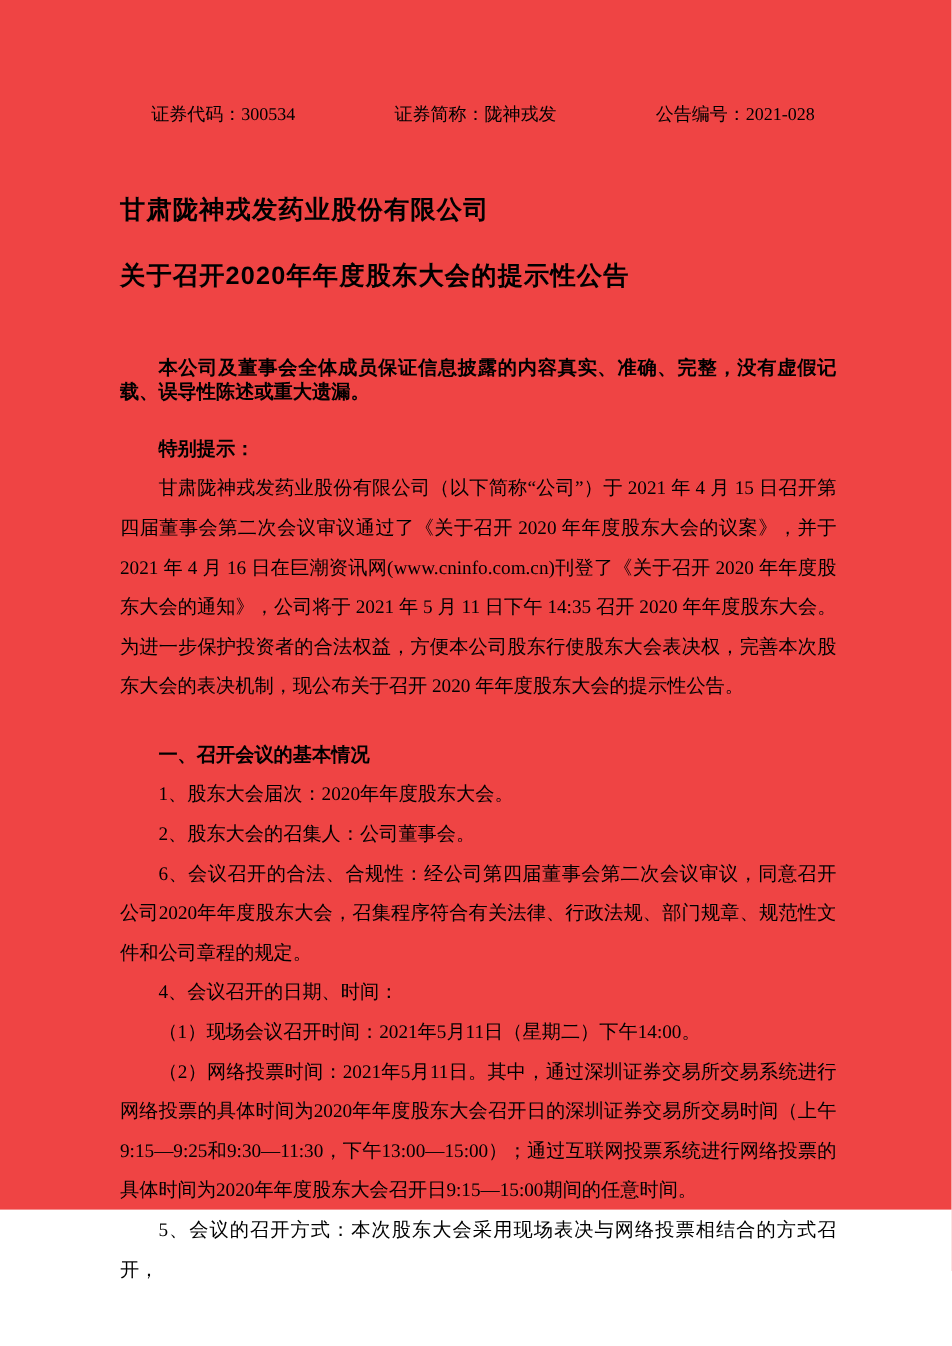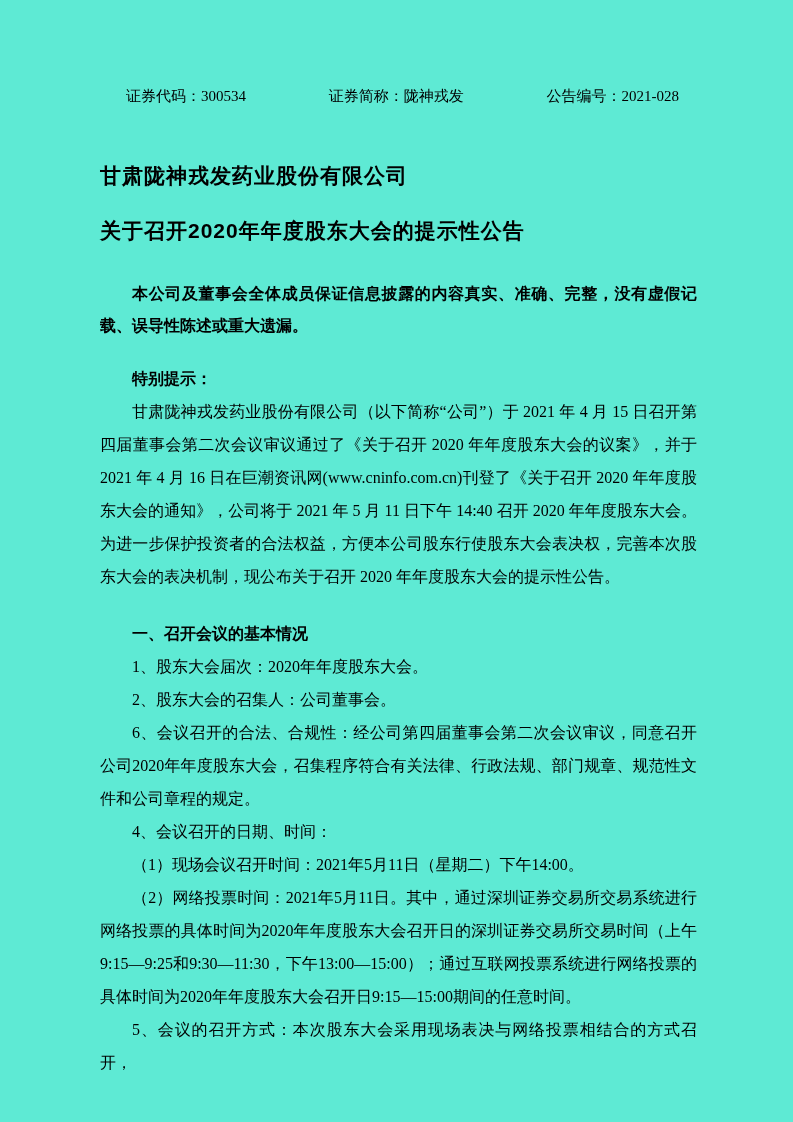--- a/index.html
+++ b/index.html
@@ -8,22 +8,22 @@
   }
   body {
     width: 793px;
     height: 1122px;
     font-family: "Liberation Serif", "DejaVu Serif", serif;
     color: #000000;
     overflow: hidden;
   }
   .page {
     width: 793px;
-    height: 1122px;
-    background: #5eead4;
+    height: 1008px;
+    background: #ef4444;
     padding: 86px 96px 40px 100px;
   }
   .header-row {
     display: flex;
     justify-content: space-between;
     font-size: 15px;
     line-height: 20px;
     padding-left: 26px;
     padding-right: 18px;
     white-space: nowrap;
@@ -32,24 +32,24 @@
     text-align: left;
     font-weight: bold;
     font-size: 21px;
     line-height: 28px;
     font-family: "Liberation Sans", "DejaVu Sans", sans-serif;
     letter-spacing: 1px;
   }
   .doc-title.first { margin-top: 56px; }
   .doc-title.second { margin-top: 27px; }
   .disclaimer {
-    margin-top: 33px;
+    margin-top: 53px;
     font-weight: bold;
     font-size: 16px;
-    line-height: 32px;
+    line-height: 20px;
     text-indent: 2em;
     text-align: justify;
   }
   .special-note {
     margin-top: 20px;
     font-weight: bold;
     font-size: 16px;
     line-height: 33px;
     text-indent: 2em;
     font-family: Liberation Sans, sans-serif;
@@ -80,21 +80,21 @@
     <span>公告编号：2021-028</span>
   </div>
 
   <div class="doc-title first">甘肃陇神戎发药业股份有限公司</div>
   <div class="doc-title second">关于召开2020年年度股东大会的提示性公告</div>
 
   <p class="disclaimer">本公司及董事会全体成员保证信息披露的内容真实、准确、完整，没有虚假记载、误导性陈述或重大遗漏。</p>
 
   <p class="special-note">特别提示：</p>
 
-  <p class="body-para">甘肃陇神戎发药业股份有限公司（以下简称“公司”）于 2021 年 4 月 15 日召开第四届董事会第二次会议审议通过了《关于召开 2020 年年度股东大会的议案》，并于 2021 年 4 月 16 日在巨潮资讯网(www.cninfo.com.cn)刊登了《关于召开 2020 年年度股东大会的通知》，公司将于 2021 年 5 月 11 日下午 14:40 召开 2020 年年度股东大会。为进一步保护投资者的合法权益，方便本公司股东行使股东大会表决权，完善本次股东大会的表决机制，现公布关于召开 2020 年年度股东大会的提示性公告。</p>
+  <p class="body-para">甘肃陇神戎发药业股份有限公司（以下简称“公司”）于 2021 年 4 月 15 日召开第四届董事会第二次会议审议通过了《关于召开 2020 年年度股东大会的议案》，并于 2021 年 4 月 16 日在巨潮资讯网(www.cninfo.com.cn)刊登了《关于召开 2020 年年度股东大会的通知》，公司将于 2021 年 5 月 11 日下午 14:35 召开 2020 年年度股东大会。为进一步保护投资者的合法权益，方便本公司股东行使股东大会表决权，完善本次股东大会的表决机制，现公布关于召开 2020 年年度股东大会的提示性公告。</p>
 
   <p class="section-heading">一、召开会议的基本情况</p>
 
   <p class="body-para">1、股东大会届次：2020年年度股东大会。</p>
   <p class="body-para">2、股东大会的召集人：公司董事会。</p>
   <p class="body-para">6、会议召开的合法、合规性：经公司第四届董事会第二次会议审议，同意召开公司2020年年度股东大会，召集程序符合有关法律、行政法规、部门规章、规范性文件和公司章程的规定。</p>
   <p class="body-para">4、会议召开的日期、时间：</p>
   <p class="body-para">（1）现场会议召开时间：2021年5月11日（星期二）下午14:00。</p>
   <p class="body-para">（2）网络投票时间：2021年5月11日。其中，通过深圳证券交易所交易系统进行网络投票的具体时间为2020年年度股东大会召开日的深圳证券交易所交易时间（上午9:15—9:25和9:30—11:30，下午13:00—15:00）；通过互联网投票系统进行网络投票的具体时间为2020年年度股东大会召开日9:15—15:00期间的任意时间。</p>
   <p class="body-para">5、会议的召开方式：本次股东大会采用现场表决与网络投票相结合的方式召开，</p>

